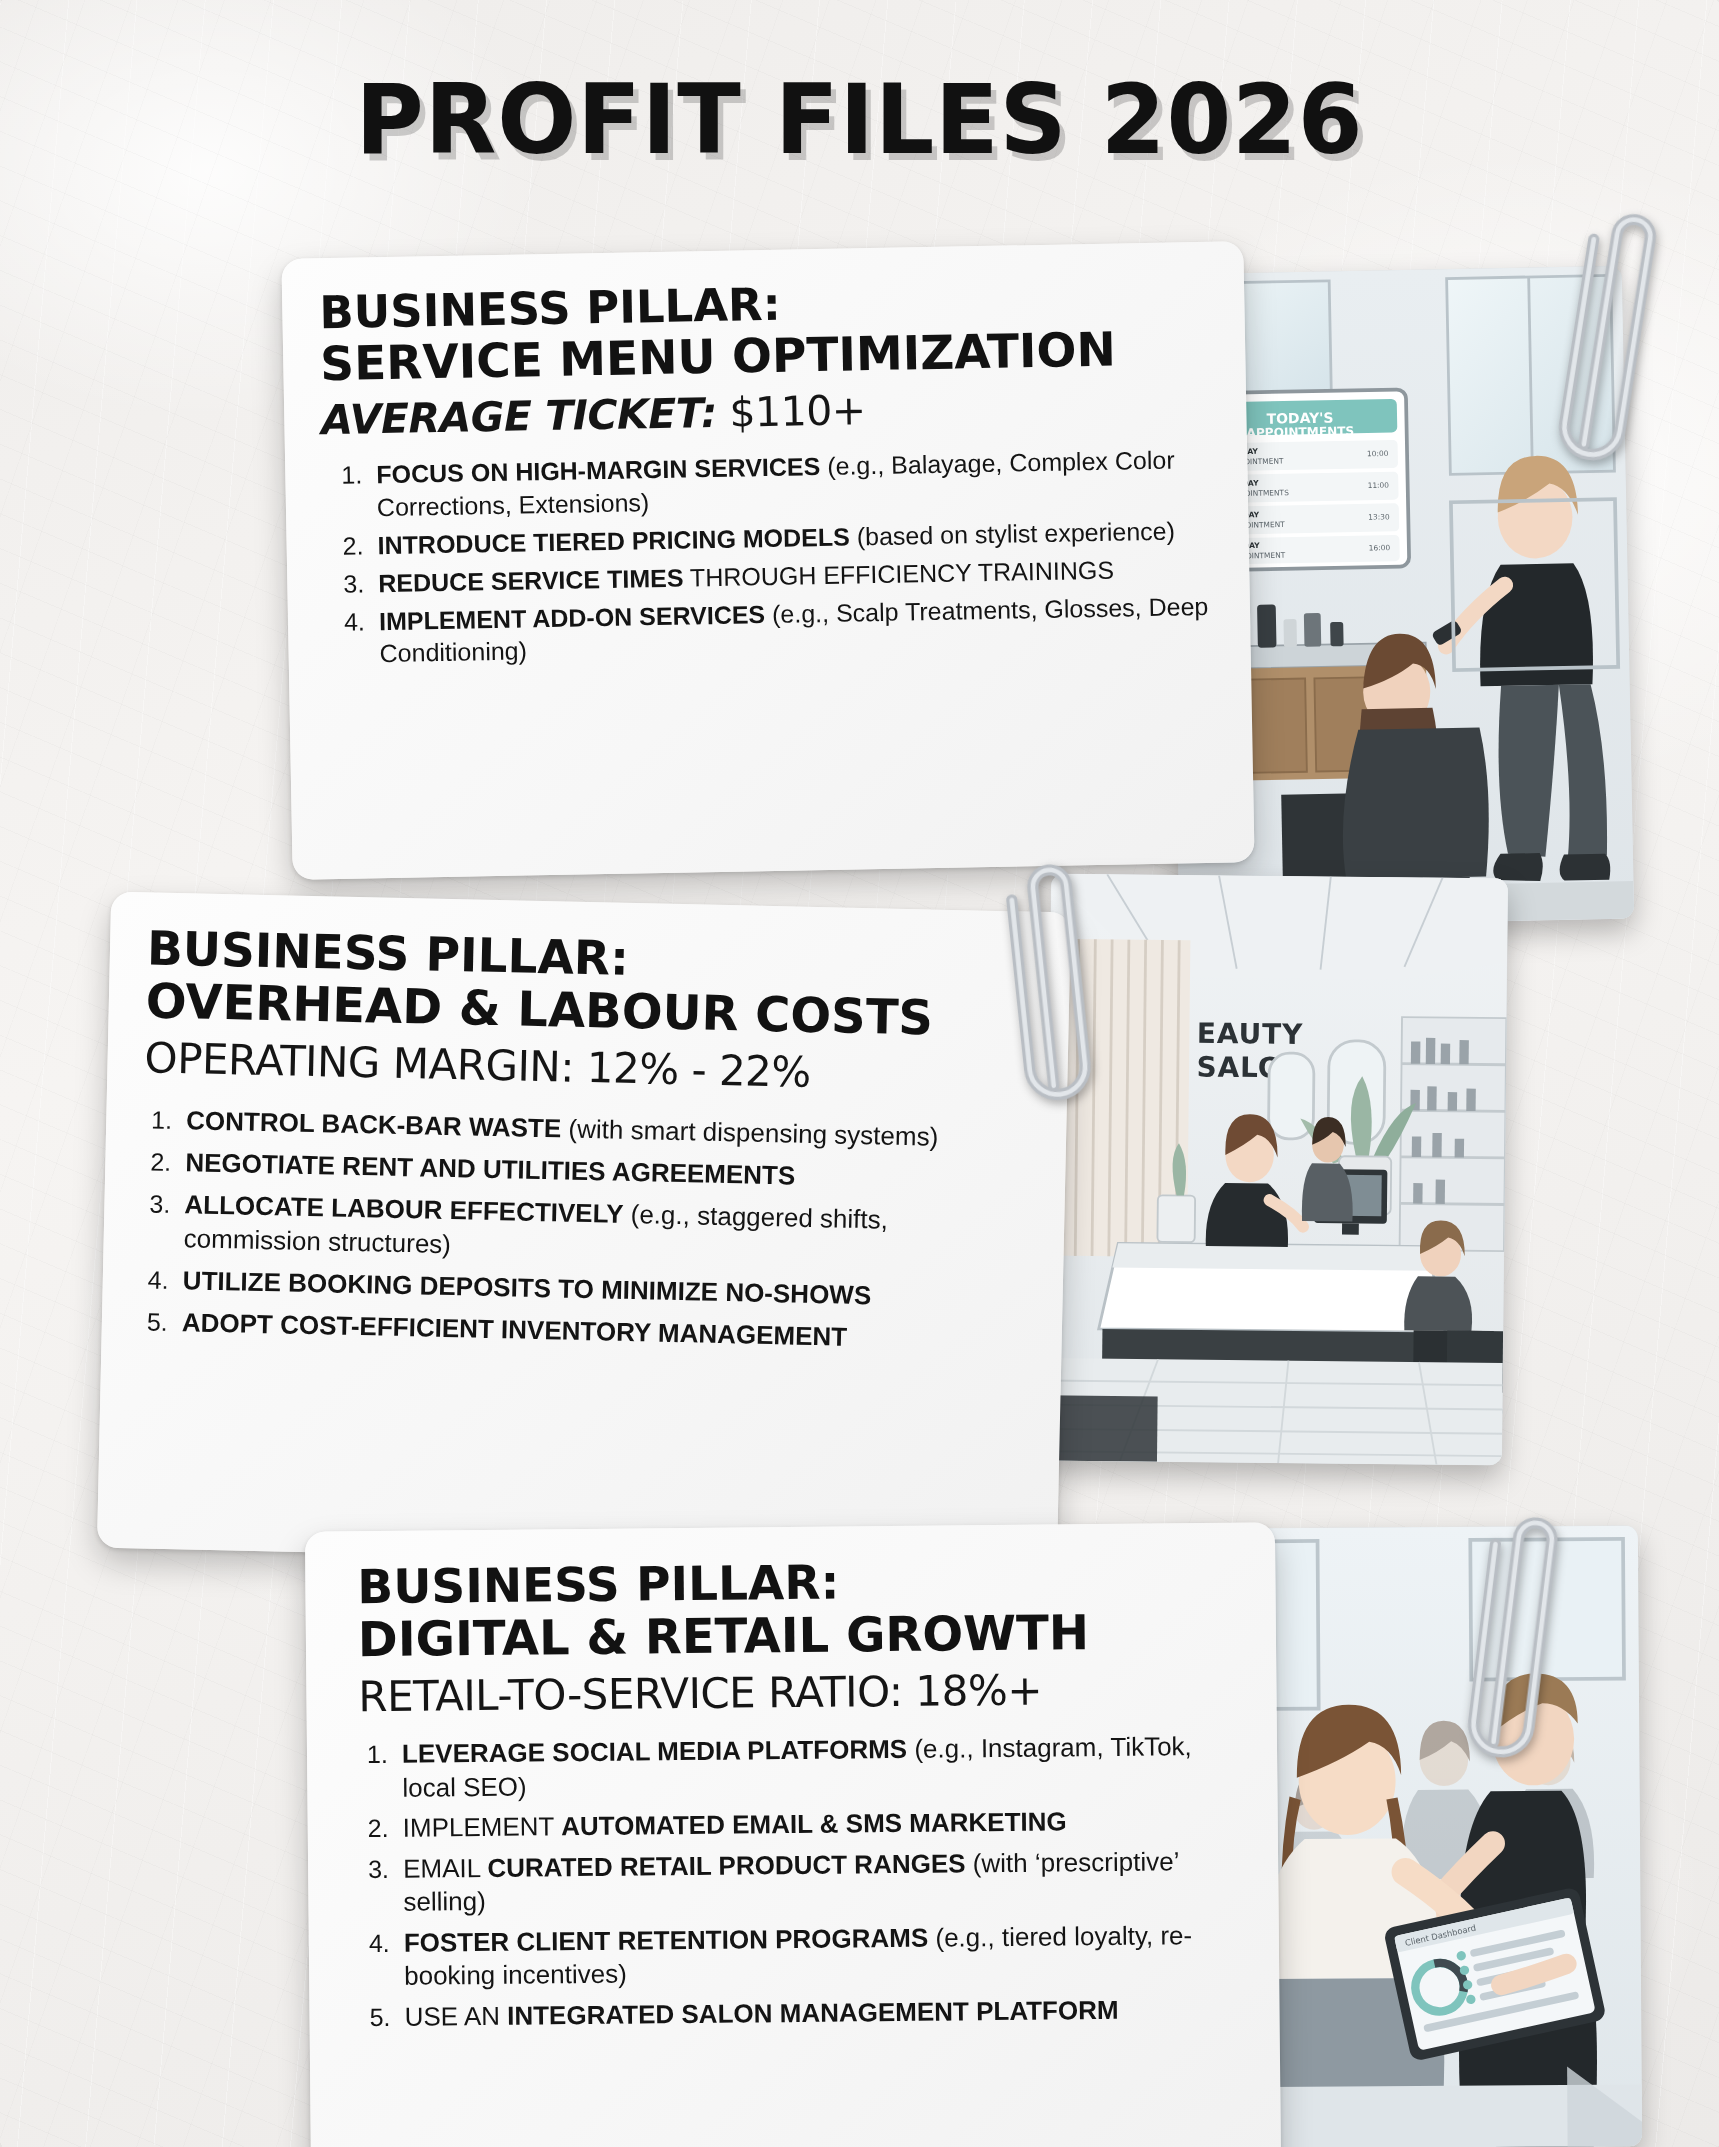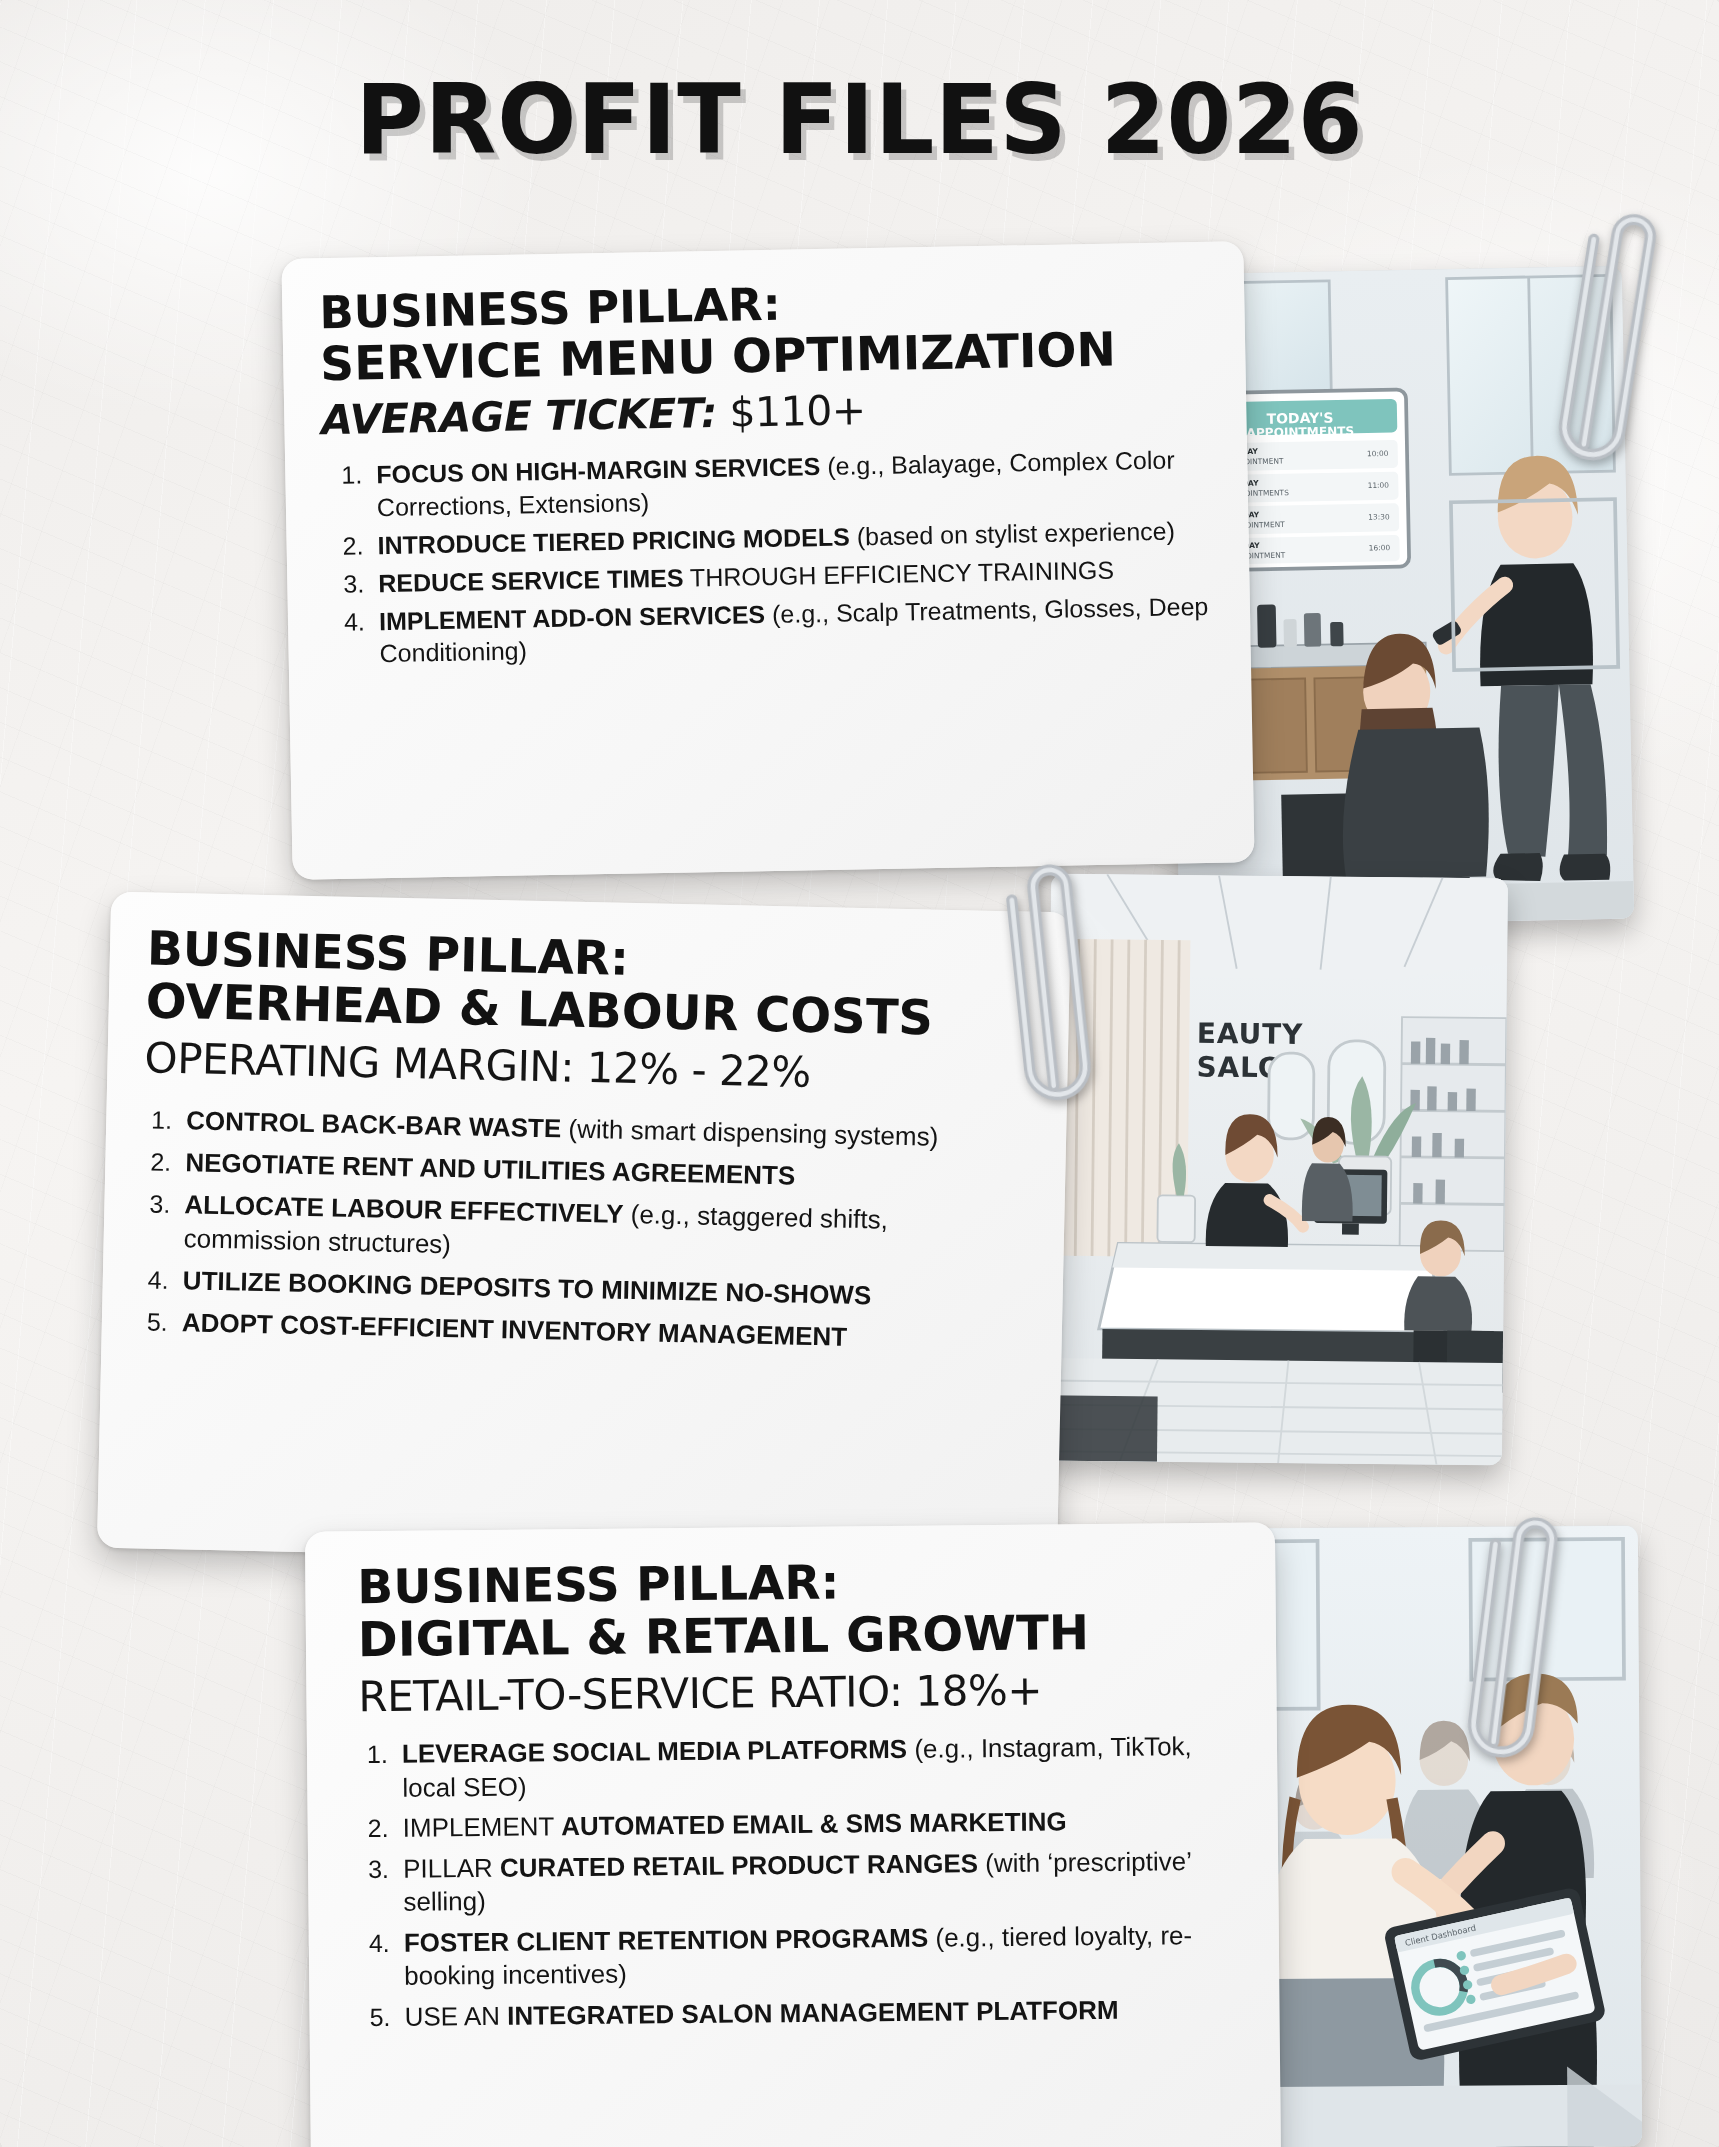--- a/index.html
+++ b/index.html
@@ -461,21 +461,21 @@
 <div class="card" id="card-3">
   <div class="pillar-label">BUSINESS PILLAR:</div>
   <div class="pillar-name">DIGITAL &amp; RETAIL GROWTH</div>
   <div class="metric">
     <span>RETAIL-TO-SERVICE RATIO:</span>
     <span>18%+</span>
   </div>
   <ol class="points">
     <li><b>LEVERAGE SOCIAL MEDIA PLATFORMS</b><span class="plain"> (e.g., Instagram, TikTok, local SEO)</span></li>
     <li><span class="plain">IMPLEMENT </span><b>AUTOMATED EMAIL &amp; SMS MARKETING</b></li>
-    <li><span class="plain">PILLAR </span><b>CURATED RETAIL PRODUCT RANGES</b><span class="plain"> (with ‘prescriptive’ selling)</span></li>
+    <li><span class="plain">EMAIL </span><b>CURATED RETAIL PRODUCT RANGES</b><span class="plain"> (with ‘prescriptive’ selling)</span></li>
     <li><b>FOSTER CLIENT RETENTION PROGRAMS</b><span class="plain"> (e.g., tiered loyalty, re-booking incentives)</span></li>
     <li><span class="plain">USE AN </span><b>INTEGRATED SALON MANAGEMENT PLATFORM</b></li>
   </ol>
 </div>
 
 <div class="clip" id="clip-1">
   <svg width="89" height="280" viewBox="0 0 96 300" xmlns="http://www.w3.org/2000/svg">
     <path d="M30 282 V52 a18 18 0 0 1 36 0 V262 a30 30 0 0 1 -60 0 V62" fill="none" stroke="#b9bec4" stroke-width="12" stroke-linecap="round"></path>
     <path d="M30 282 V52 a18 18 0 0 1 36 0 V262 a30 30 0 0 1 -60 0 V62" fill="none" stroke="#e2e6ea" stroke-width="5" stroke-linecap="round"></path>
   </svg>

